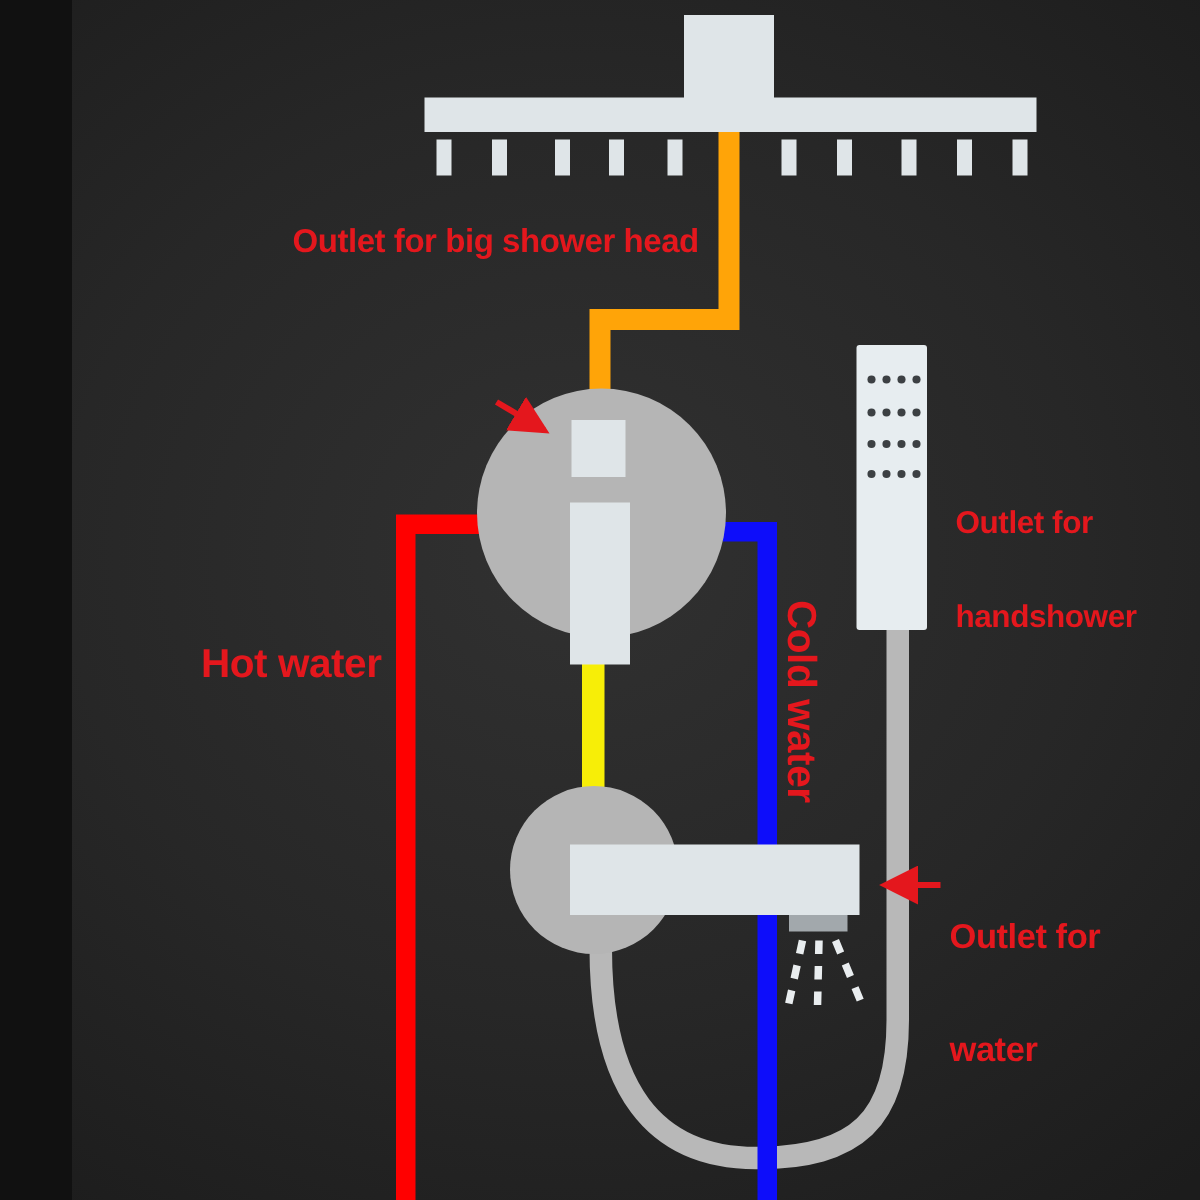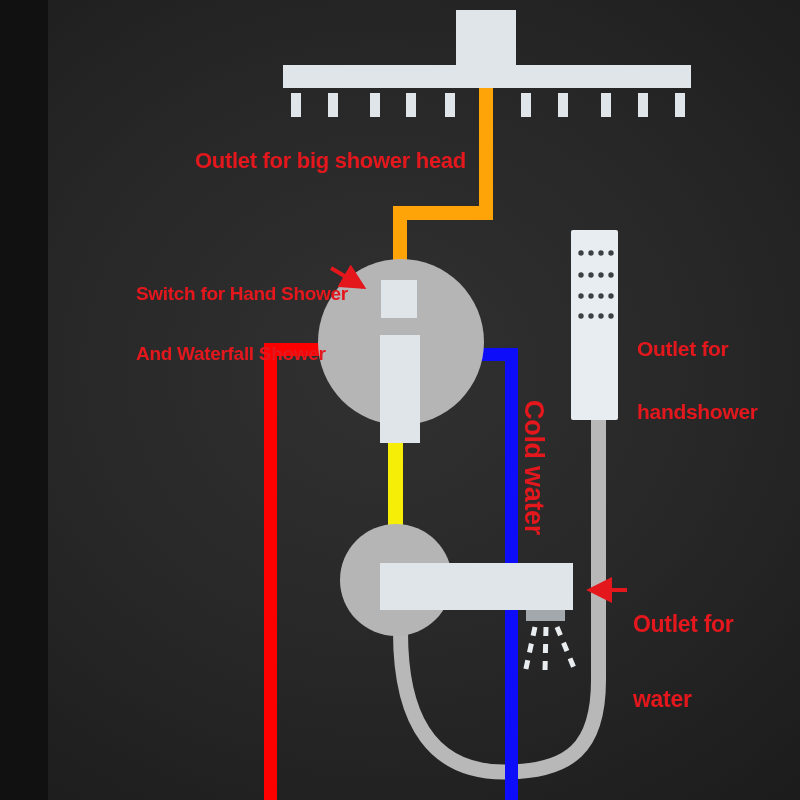--- a/index.html
+++ b/index.html
@@ -98,30 +98,27 @@
           <circle cx="563" cy="316" r="2.7"></circle>
       </g>
     </g>
 
     <line x1="283" y1="268" x2="315" y2="287" stroke="#e4171d" stroke-width="4" marker-end="url(#arrowhead)"></line>
     <line x1="579" y1="590" x2="542" y2="590" stroke="#e4171d" stroke-width="4" marker-end="url(#arrowhead)"></line>
   </svg>
 
   <div class="label lbl-big-shower">Outlet for big shower head</div>
 
-  <div class="label lbl-switch">
-    <div>Switch for Hand Shower</div>
-    <div>And Waterfall Shower</div>
-  </div>
 
   <div class="label lbl-handshower">
     <div>Outlet for</div>
     <div>handshower</div>
   </div>
 
+  <div class="label lbl-hot">Hot water</div>
 
   <div class="label lbl-cold">Cold water</div>
 
   <div class="label lbl-faucet">
     <div>Outlet for</div>
     <div>water</div>
   </div>
 
 </div>
 

